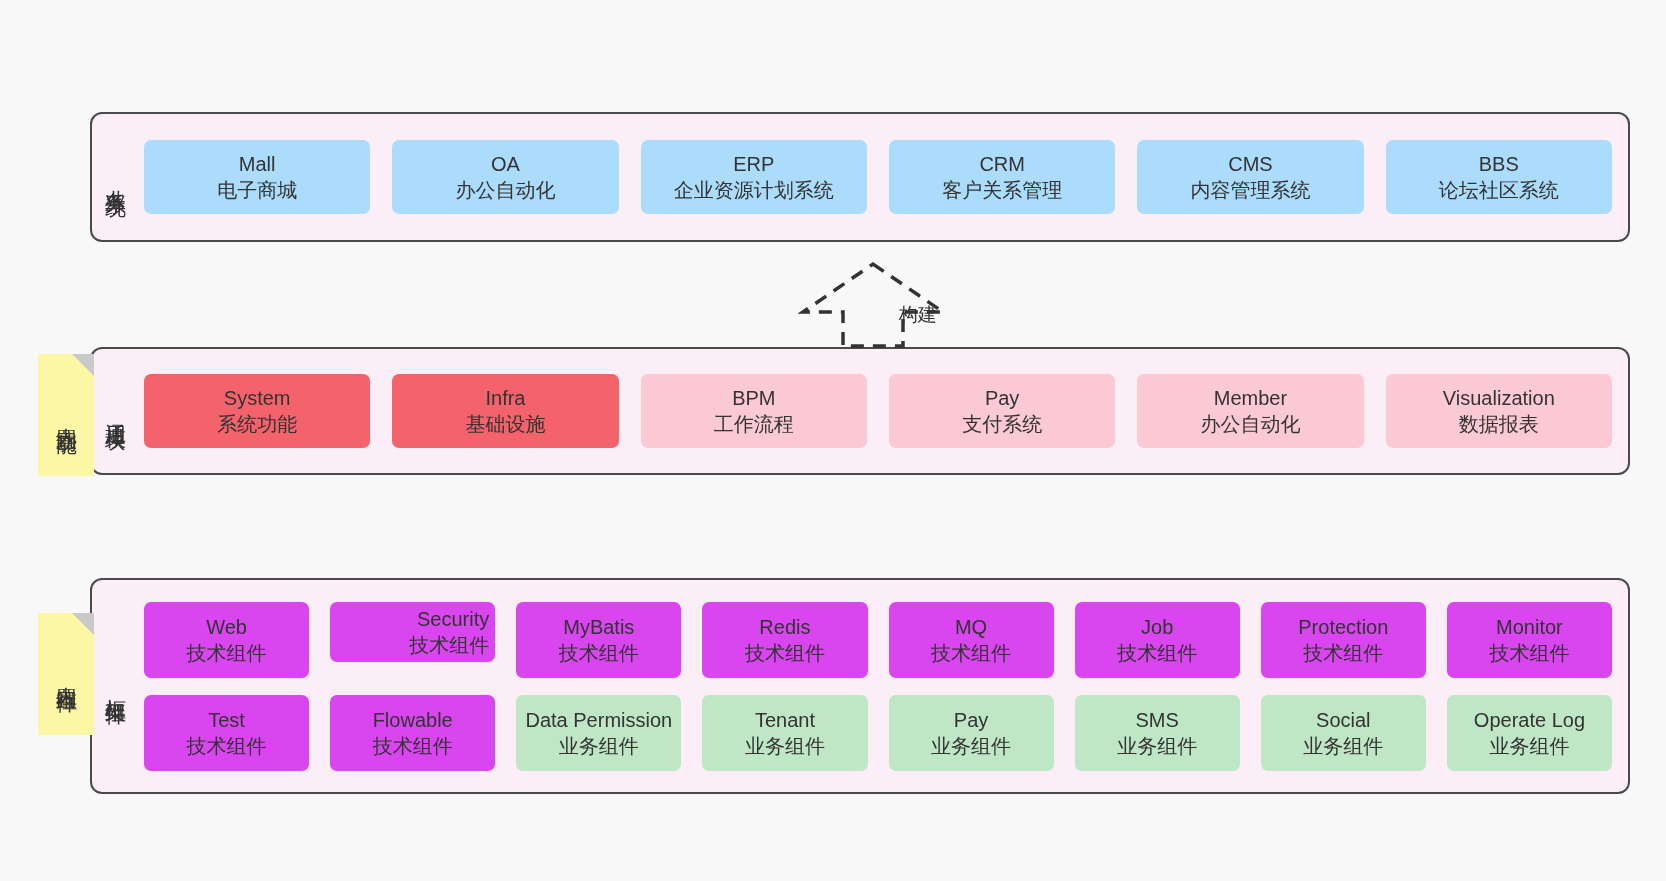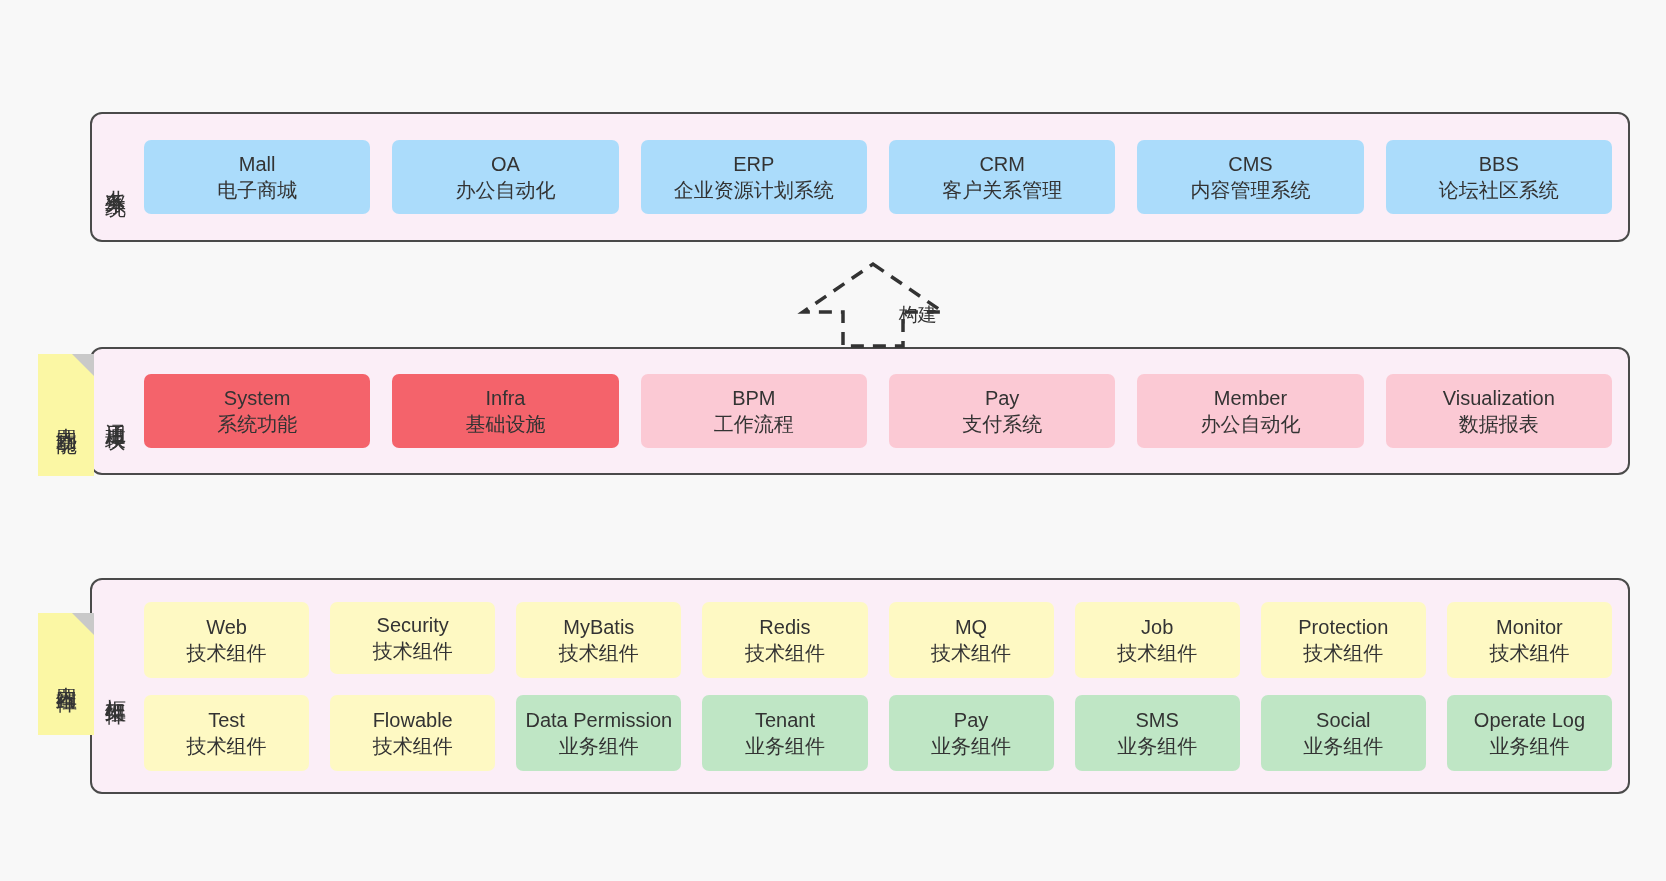--- a/index.html
+++ b/index.html
@@ -78,21 +78,21 @@
     box-sizing: border-box;
     padding: 4px 6px;
     overflow: hidden;
   }
   .card .t1 { display: block; }
   .card .t2 { display: block; }
 
   .c-blue       { background: #abdcfb; }
   .c-red        { background: #f4636b; }
   .c-pink       { background: #fbc9d4; }
-  .c-green      { background: #fef9c3; }
+  .c-green      { background: #d946ef; }
   .c-greenlight { background: #bfe6c5; }
 
   
   .note {
     position: absolute;
     background: #fbf7a4;
     width: 56px;
     font-size: 21px;
     line-height: 1.18;
     color: #333333;
@@ -225,21 +225,21 @@
   </div>
   <div class="band" style="left:90px; top:578px; width:1540px; height:216px;">
     <div class="band-label">框架组件</div>
     <div class="band-body" style="gap:17px;">
 
       <div class="band-row" style="gap:21px;">
         <div class="card c-green" style="height:76px;">
           <span class="t1">Web</span>
           <span class="t2">技术组件</span>
         </div>
-        <div class="card c-green" style="height:72px;">
+        <div class="card c-green" style="height:60px;align-items:flex-end;">
           <span class="t1">Security</span>
           <span class="t2">技术组件</span>
         </div>
         <div class="card c-green" style="height:76px;">
           <span class="t1">MyBatis</span>
           <span class="t2">技术组件</span>
         </div>
         <div class="card c-green" style="height:76px;">
           <span class="t1">Redis</span>
           <span class="t2">技术组件</span>

